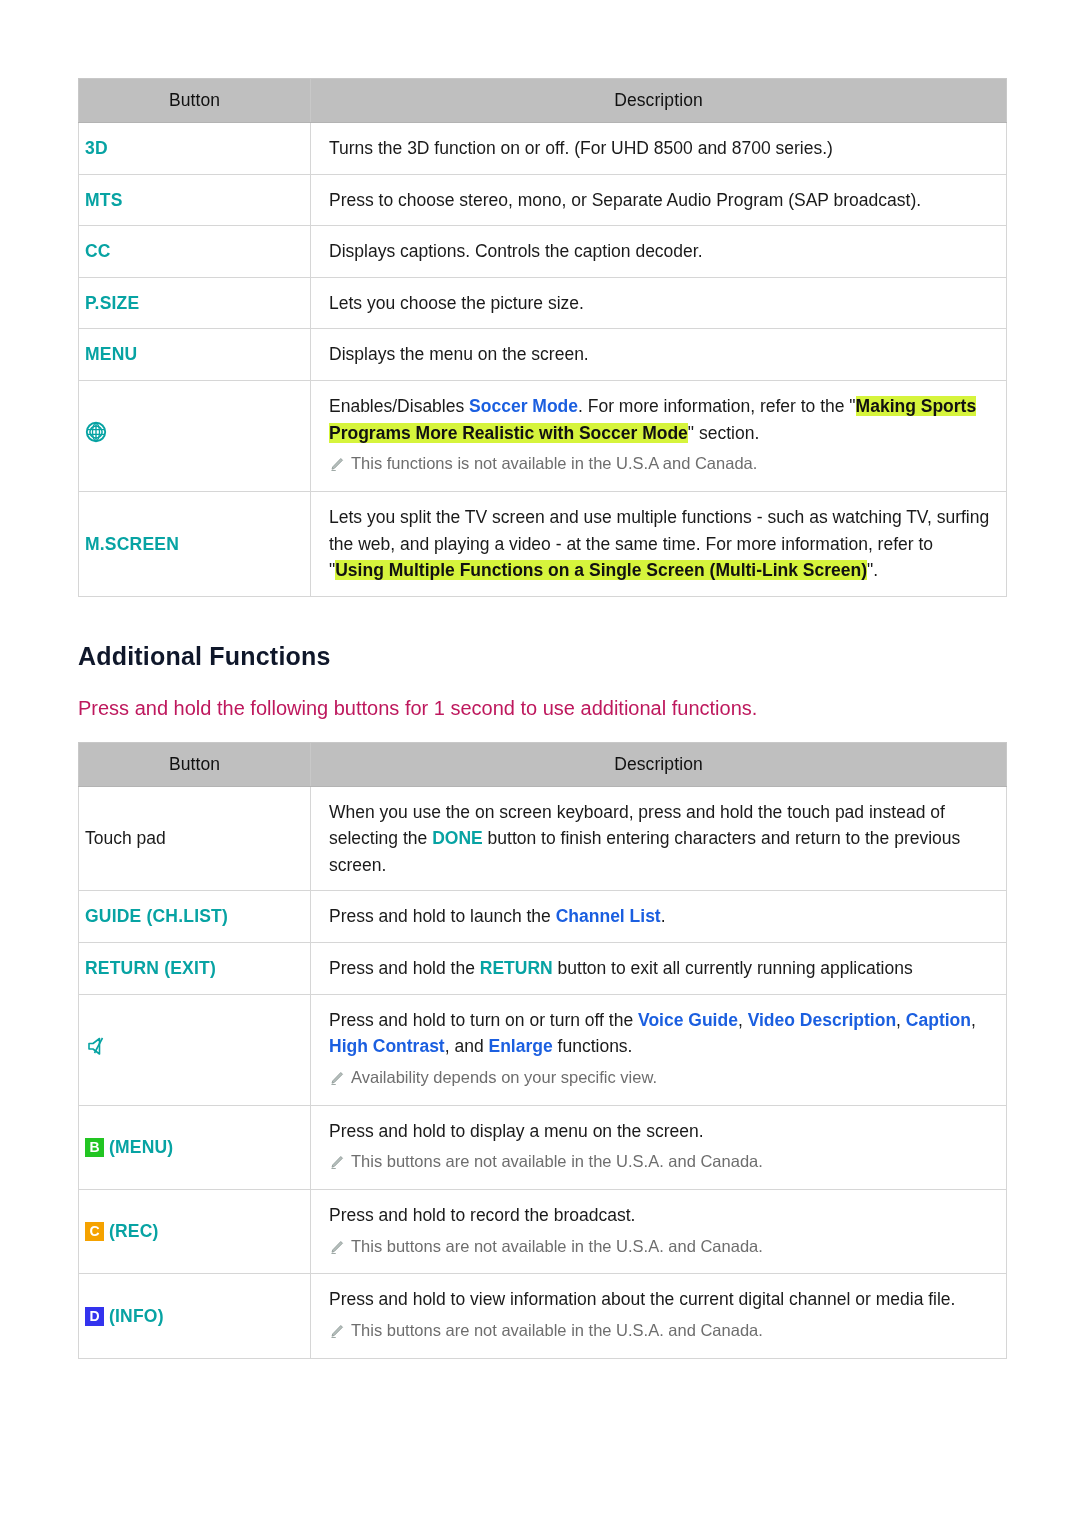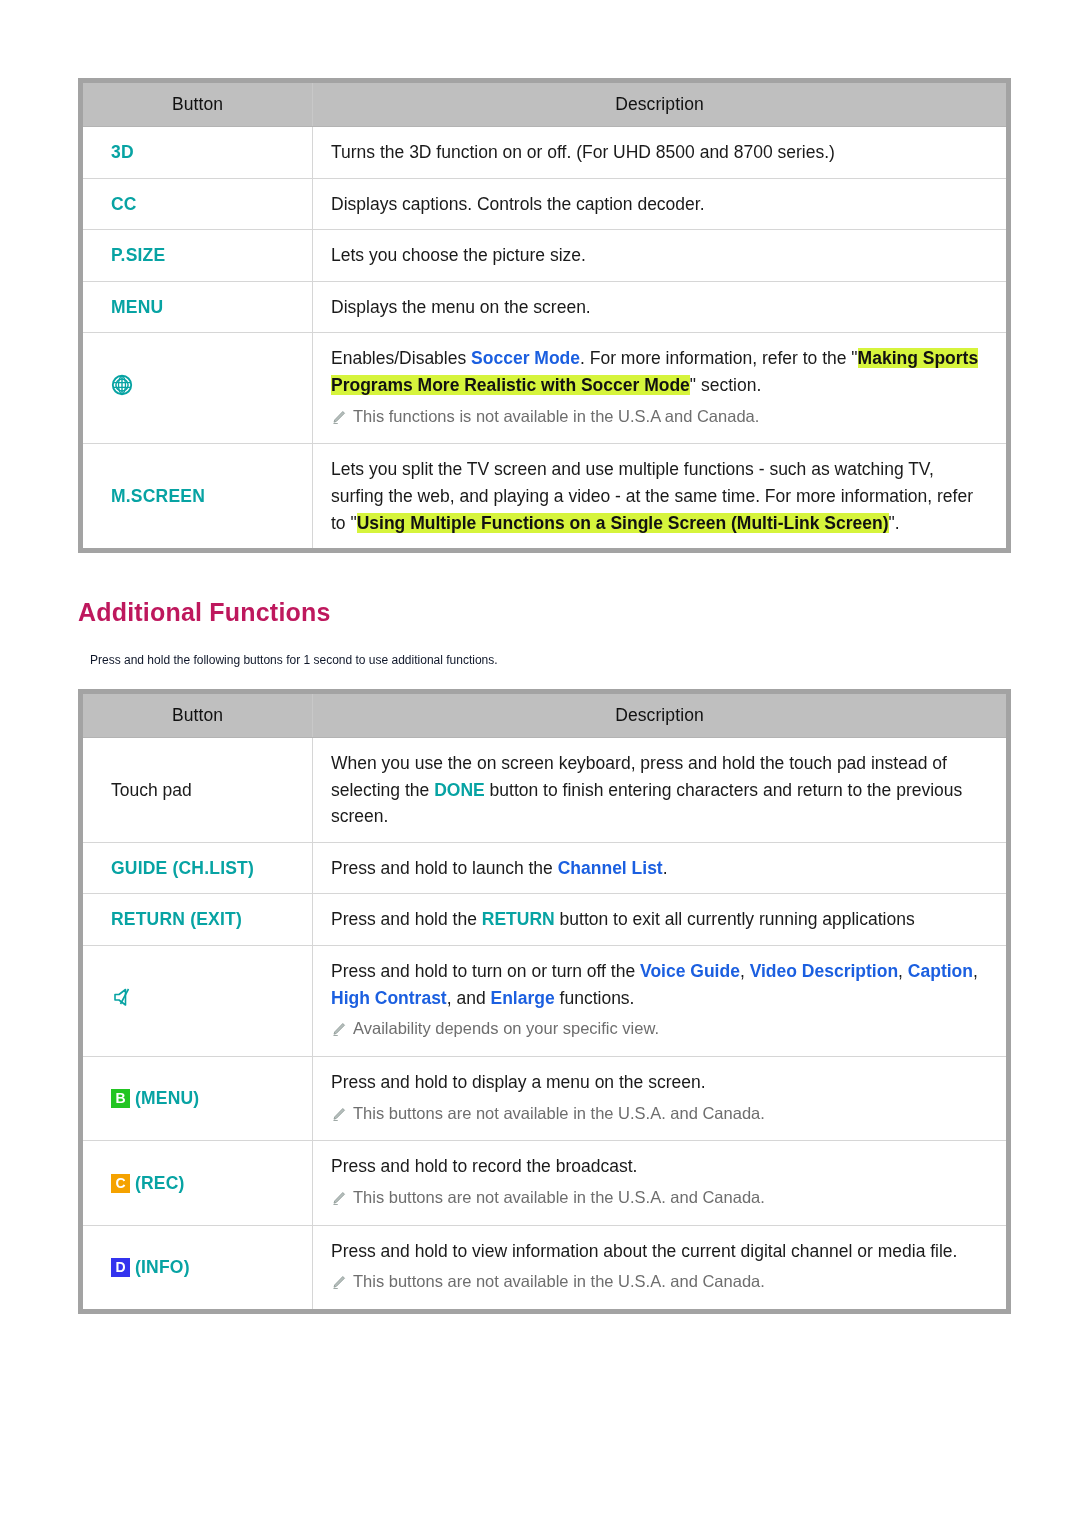--- a/index.html
+++ b/index.html
@@ -20,21 +20,21 @@
     left: 78px;
     top: 78px;
     width: 928px;
   }
 
   
   table.btn-table {
     width: 928px;
     border-collapse: collapse;
     table-layout: fixed;
-    border: 5px solid #a3a3a3;
+    border: 1px solid #a3a3a3;
     background: #ffffff;
   }
   table.btn-table col.c-btn { width: 232px; }
   table.btn-table col.c-desc { width: 696px; }
 
   table.btn-table thead th {
     background: #bfbfbf;
     color: #111111;
     font-weight: normal;
     font-size: 17.5px;
@@ -46,21 +46,21 @@
   }
 
   table.btn-table td {
     border: 1px solid #d6d6d6;
     vertical-align: middle;
     padding: 12px 16px 12px 18px;
     font-size: 17.5px;
     line-height: 1.52;
   }
   table.btn-table td.btn-cell {
-    padding-left: 28px;
+    padding-left: 6px;
     font-size: 17.5px;
   }
   .key {
     color: #07a3a3;
     font-weight: bold;
     letter-spacing: 0.2px;
   }
   .plain-key {
     color: #1a1a1a;
     font-weight: normal;
@@ -79,30 +79,30 @@
     line-height: 1.5;
   }
   .note .pencil {
     display: inline-block;
     vertical-align: -3px;
     margin-right: 7px;
   }
 
   
   h2.section-title {
-    color: #be185d;
+    color: #0f172a;
     font-size: 25px;
     font-weight: bold;
     margin: 45px 0 0 0;
     letter-spacing: 0.2px;
   }
   p.lead {
-    font-size: 12px;
-    color: #0f172a;
-    margin: 26px 0 22px 12px;
+    font-size: 20px;
+    color: #be185d;
+    margin: 26px 0 22px 0;
   }
 
   
   .icon-soccer, .icon-mute {
     display: inline-block;
     vertical-align: middle;
   }
   .badge {
     display: inline-block;
     width: 19px;
@@ -135,20 +135,24 @@
         <th>Button</th>
         <th>Description</th>
       </tr>
     </thead>
     <tbody id="t1body">
         <tr>
           <td class="btn-cell"><span class="key">3D</span></td>
           <td><span>Turns the 3D function on or off. (For UHD 8500 and 8700 series.)</span></td>
         </tr>
         <tr>
+          <td class="btn-cell"><span class="key">MTS</span></td>
+          <td><span>Press to choose stereo, mono, or Separate Audio Program (SAP broadcast).</span></td>
+        </tr>
+        <tr>
           <td class="btn-cell"><span class="key">CC</span></td>
           <td><span>Displays captions. Controls the caption decoder.</span></td>
         </tr>
         <tr>
           <td class="btn-cell"><span class="key">P.SIZE</span></td>
           <td><span>Lets you choose the picture size.</span></td>
         </tr>
         <tr>
           <td class="btn-cell"><span class="key">MENU</span></td>
           <td><span>Displays the menu on the screen.</span></td>

